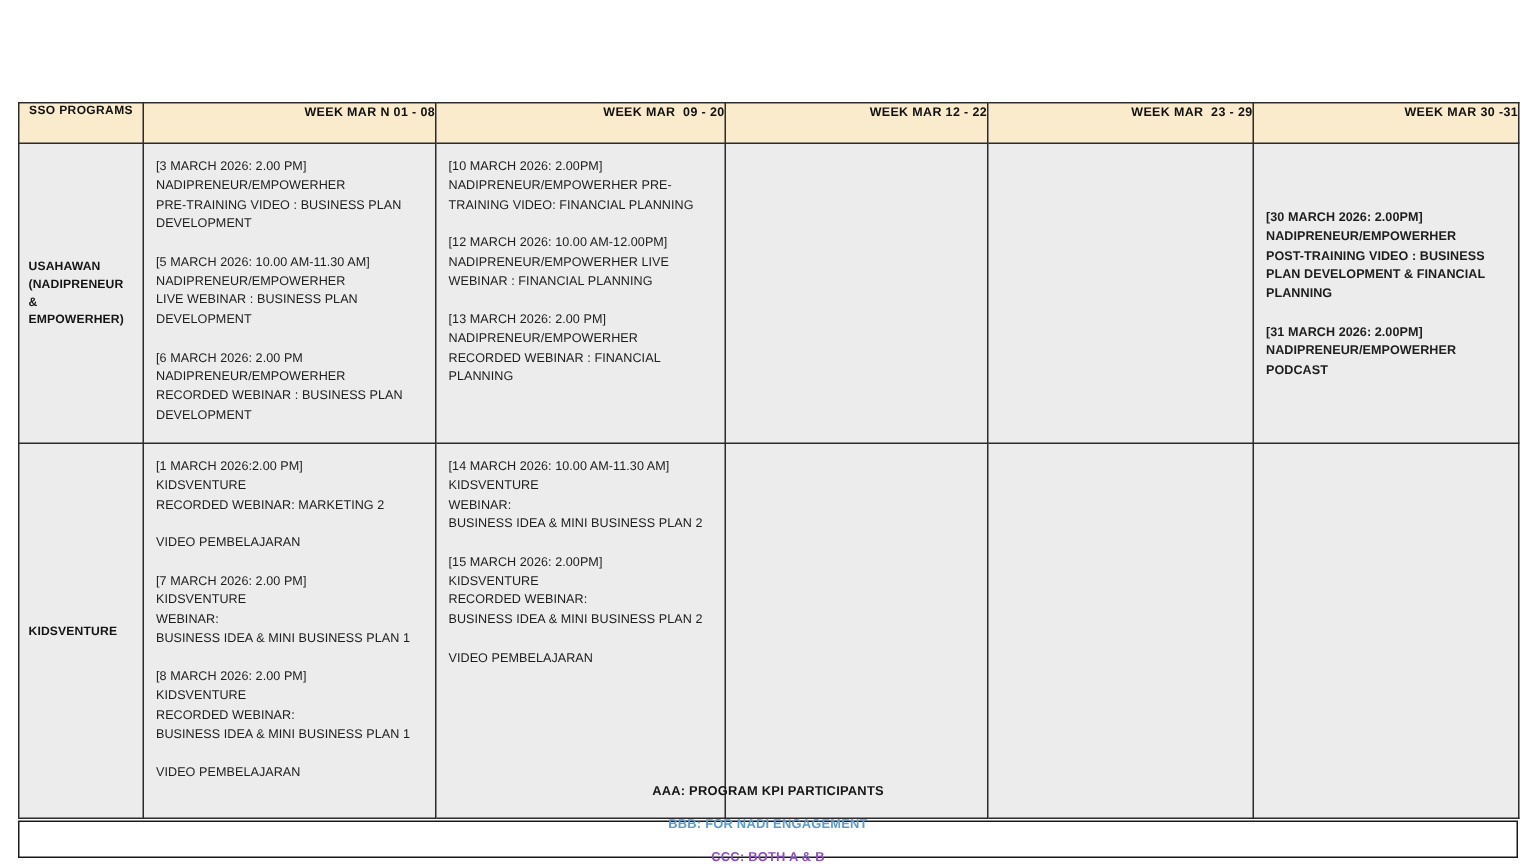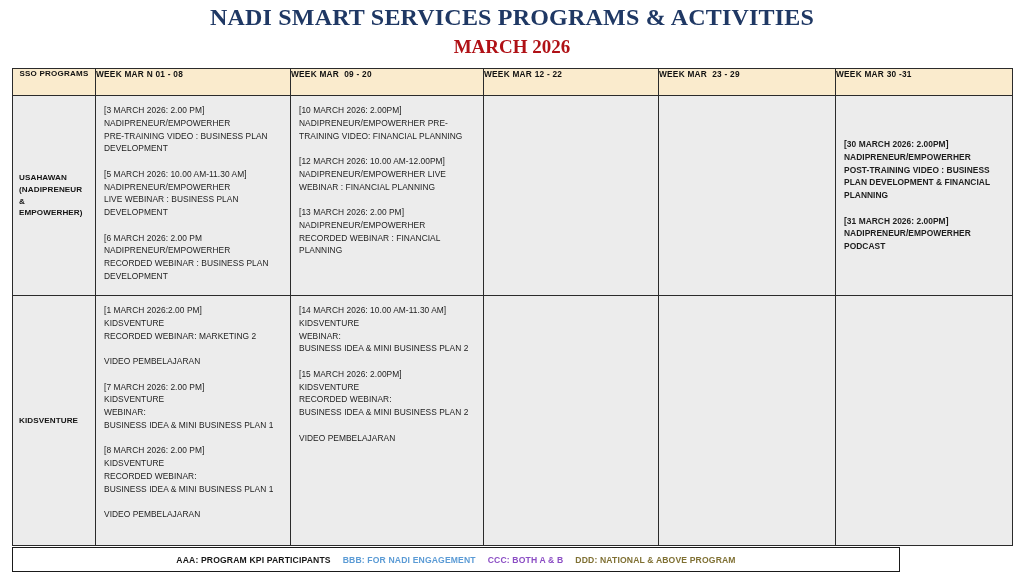--- a/index.html
+++ b/index.html
@@ -71,21 +71,21 @@
   col.c3 { width: 175px; }
   col.c4 { width: 177px; }
   col.c5 { width: 177px; }
 
   thead th {
     background: #FAEBCD;
     height: 27px;
     font-size: 8.3px;
     font-weight: bold;
     color: #111111;
-    text-align: left;
+    text-align: right;
     letter-spacing: 0.25px;
     vertical-align: middle;
     white-space: pre;
   }
   thead th.first {
     font-size: 8px;
     text-align: center;
   }
 
   tbody td {
@@ -113,48 +113,45 @@
   tr.r1 td { height: 200px; }
   tr.r2 td { height: 250px; }
 
   tbody td.content.mid { vertical-align: middle; font-weight: bold; }
 
   
   .legend {
     position: absolute;
     left: 12px;
     top: 547px;
-    width: 888px;
+    width: 1000px;
     height: 25px;
     background: #ffffff;
     border: 1.8px solid #1a1a1a;
     display: flex;
     align-items: center;
     justify-content: center;
     gap: 12px;
     font-size: 8.6px;
     font-weight: bold;
     letter-spacing: 0.15px;
     white-space: nowrap;
+    flex-direction: column;
   }
   .legend .seg { display: inline-block; }
   .seg-a { color: #161616; }
   .seg-b { color: #5B9BD5; }
   .seg-c { color: #8B4DC4; }
   .seg-d { color: #7F7033; }
 </style>
 </head>
 <body>
 
 <div class="page">
 
-  <div class="title-block">
-    <h1 class="main-title">NADI SMART SERVICES PROGRAMS &amp; ACTIVITIES</h1>
-    <h2 class="sub-title">MARCH 2026</h2>
-  </div>
 
   <div class="table-wrap">
     <table class="sched">
       <colgroup>
         <col class="c0">
           <col class="c1">
           <col class="c2">
           <col class="c3">
           <col class="c4">
           <col class="c5">

